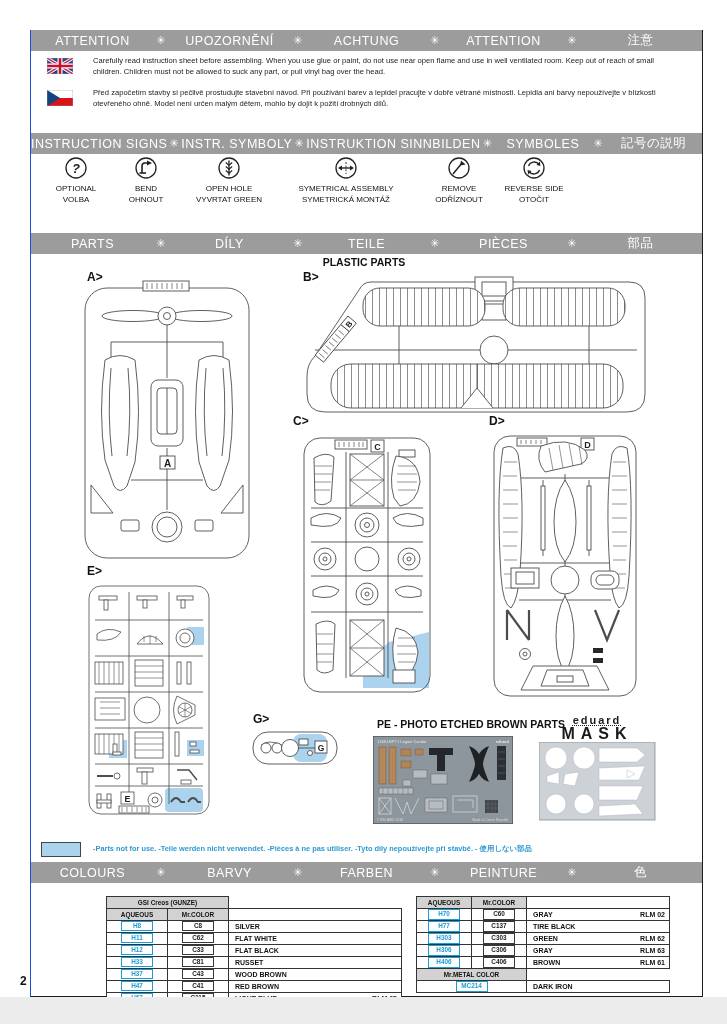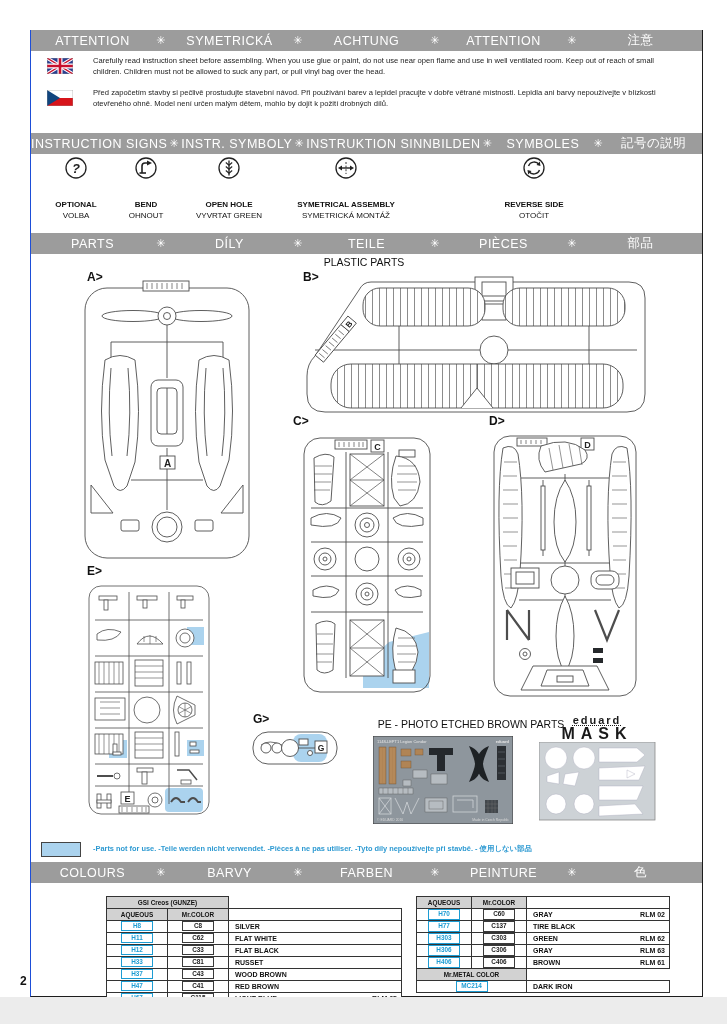--- a/index.html
+++ b/index.html
@@ -14,23 +14,23 @@
        color:#fff;font-size:12.5px;letter-spacing:.5px;}
   .bar .lbl{flex:1;text-align:center;white-space:nowrap;}
   .bar .star{width:14px;text-align:center;font-size:11px;}
 
   .flag{position:absolute;width:26px;height:16px;}
   .warn-text{position:absolute;left:62px;width:584px;font-size:7.6px;line-height:1.4;color:#222;}
 
   .sign{position:absolute;top:126px;text-align:center;}
   .sign svg{width:24px;height:24px;display:block;margin:0 auto;}
   .sl{font-size:8px;line-height:1.32;color:#111;white-space:nowrap;}
-  .sl:first-of-type{margin-top:20px;font-weight:bold;}
-
-  .sec-title{position:absolute;font-size:10.5px;font-weight:normal;color:#111;text-align:center;}
+  .sl:first-of-type{margin-top:4px;}
+
+  .sec-title{position:absolute;font-size:10.5px;font-weight:bold;color:#111;text-align:center;}
   .sprue-label{position:absolute;font-size:12px;font-weight:bold;color:#111;}
   .artwork{position:absolute;}
 
   .note-swatch{position:absolute;left:10px;top:812px;width:38px;height:13px;border:1px solid #444;}
   .note-text{position:absolute;left:62px;top:814px;font-size:7.4px;color:#2e9ad2;white-space:nowrap;font-weight:bold;}
 
   .mask-logo{position:absolute;left:510px;top:684px;width:112px;text-align:center;color:#1a1a1a;}
   .mask-brand{font-size:11px;font-weight:bold;letter-spacing:2px;text-decoration:underline dotted;}
   .mask-word{font-size:16px;font-weight:bold;letter-spacing:6px;line-height:1.05;}
 
@@ -49,21 +49,21 @@
 </style>
 </head>
 <body>
 
 <div class="page">
 <div class="frame">
 
   <div class="bar" style="top:0">
     <span class="lbl">ATTENTION</span>
     <span class="star">✳</span>
-    <span class="lbl">SYMETRICKÁ</span>
+    <span class="lbl">UPOZORNĚNÍ</span>
     <span class="star">✳</span>
     <span class="lbl">ACHTUNG</span>
     <span class="star">✳</span>
     <span class="lbl">ATTENTION</span>
     <span class="star">✳</span>
     <span class="lbl">注意</span>
   </div>
 
   <svg class="flag" style="left:16px;top:28px" viewBox="0 0 26 16">
     <rect width="26" height="16" fill="#2b3f8f"></rect>
@@ -125,20 +125,29 @@
   <div class="sign" style="left:250px;width:130px">
     <svg viewBox="0 0 24 24">
       <circle cx="12" cy="12" r="10" fill="#fff" stroke="#222" stroke-width="1.3"></circle>
       <path d="M12,6 V18" stroke="#222" stroke-width="0.9" stroke-dasharray="2,1.6"></path>
       <path d="M7.5,12 H16.5" stroke="#222" stroke-width="1.4"></path>
       <path d="M8,9.5 L4,12 L8,14.5 Z" fill="#222"></path>
       <path d="M16,9.5 L20,12 L16,14.5 Z" fill="#222"></path>
     </svg>
     <div class="sl">SYMETRICAL ASSEMBLY</div>
     <div class="sl">SYMETRICKÁ MONTÁŽ</div>
+  </div>
+  <div class="sign" style="left:388px;width:80px">
+    <svg viewBox="0 0 24 24">
+      <circle cx="12" cy="12" r="10" fill="#fff" stroke="#222" stroke-width="1.3"></circle>
+      <path d="M6,18 L15,7" stroke="#222" stroke-width="1.5"></path>
+      <path d="M14,4.5 L18.5,8.5 L13.2,9.6 Z" fill="#222"></path>
+    </svg>
+    <div class="sl">REMOVE</div>
+    <div class="sl">ODŘÍZNOUT</div>
   </div>
   <div class="sign" style="left:460px;width:86px">
     <svg viewBox="0 0 24 24">
       <circle cx="12" cy="12" r="10" fill="#fff" stroke="#222" stroke-width="1.3"></circle>
       <path d="M6.5,10 A6,6 0 0 1 17,8.5" fill="none" stroke="#222" stroke-width="1.3"></path>
       <path d="M17.8,5.5 L18.5,10 L14.5,9 Z" fill="#222"></path>
       <path d="M17.5,14 A6,6 0 0 1 7,15.5" fill="none" stroke="#222" stroke-width="1.3"></path>
       <path d="M6.2,18.5 L5.5,14 L9.5,15 Z" fill="#222"></path>
     </svg>
     <div class="sl">REVERSE SIDE</div>

